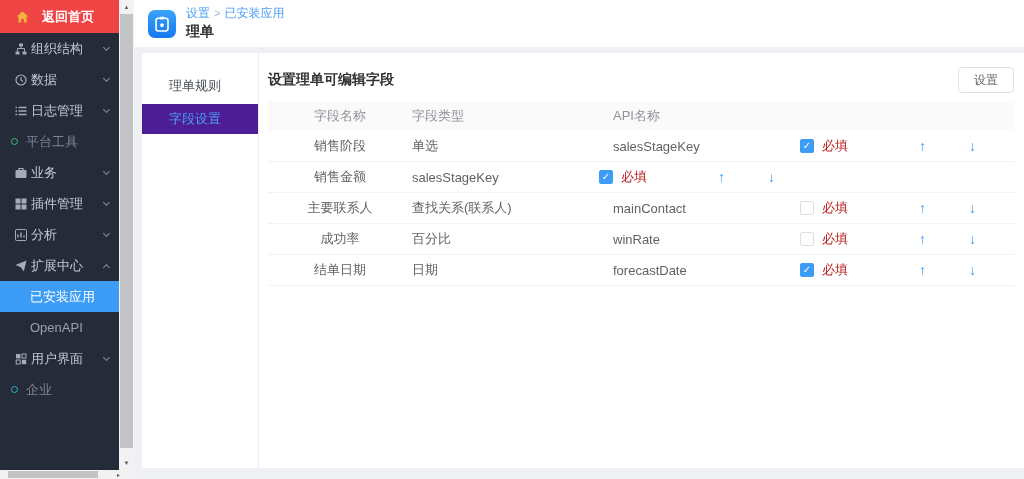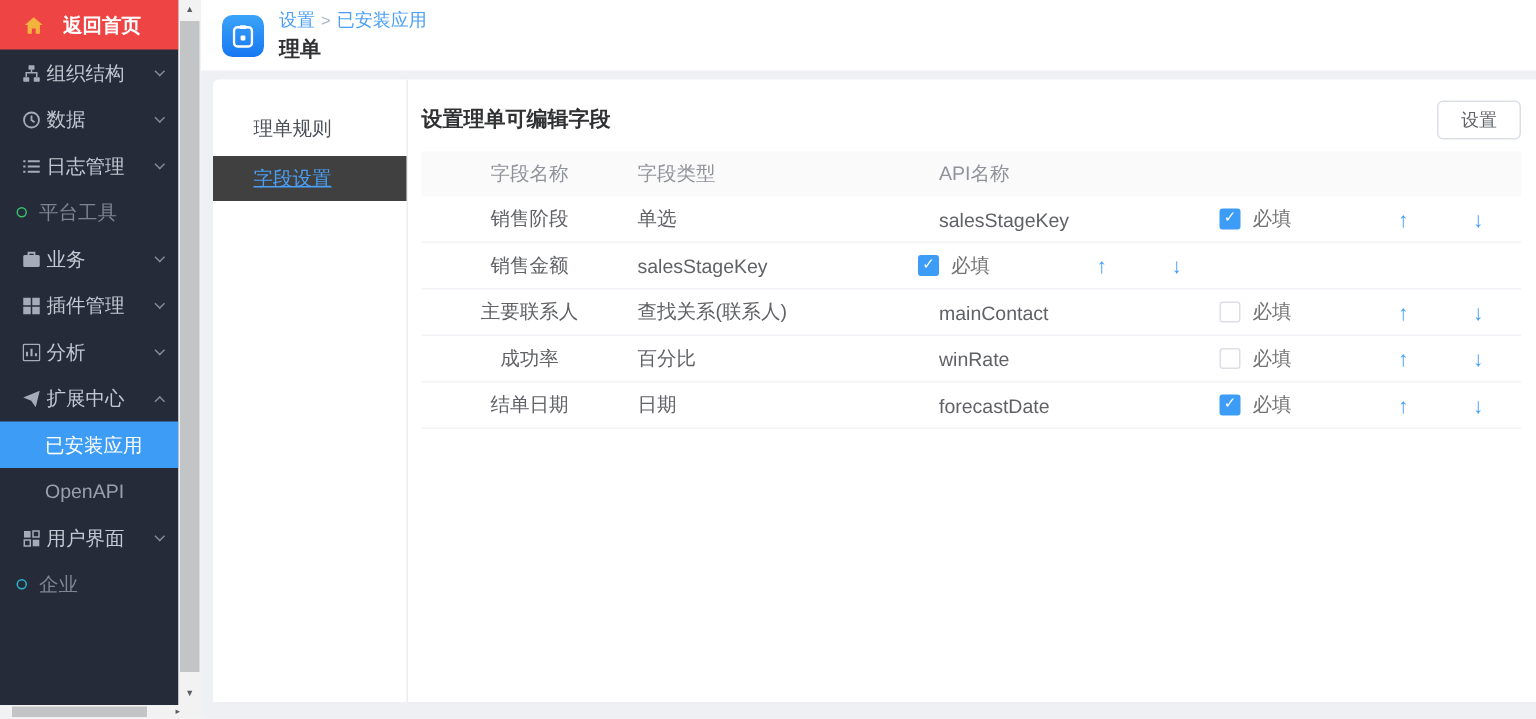--- a/index.html
+++ b/index.html
@@ -32,41 +32,41 @@
   .topbar { position:absolute; left:134px; top:0; width:890px; height:48px; background:#ffffff; border-bottom:1px solid #f0f1f4; display:flex; align-items:center; padding-left:14px; }
   .appicon { width:28px; height:28px; border-radius:7px; background:linear-gradient(180deg,#3aa4f9,#1677f2); display:flex; align-items:center; justify-content:center; flex-shrink:0; }
   .headtext { margin-left:10px; }
   .crumbs { font-size:12px; line-height:14px; }
   .crumbs a { color:#4a9ff5; text-decoration:none; cursor:pointer; }
   .crumbs .sep { color:#a8b6c9; margin:0 4px; font-size:11px; }
   .ptitle { font-size:14px; font-weight:700; color:#303133; margin-top:3px; }
 
   
   .card { position:absolute; left:142px; top:53px; width:882px; height:415px; background:#ffffff; border-radius:4px 0 0 0; display:flex; }
-  .lpanel { width:130px; border-right:1px solid #ecedf1; padding-top:18px; flex-shrink:0; }
+  .lpanel { width:117px; border-right:1px solid #ecedf1; padding-top:18px; flex-shrink:0; }
   .ltab { height:30px; line-height:30px; padding-left:27px; font-size:13px; color:#4a4f58; cursor:pointer; margin-bottom:3px; white-space:nowrap; }
-  .ltab.selected { background:#404040; color:#4a9ff5;text-decoration:underline; }
+  .ltab.selected { background:#4c1d95; color:#4a9ff5; }
   .mainarea { flex:1; padding:14px 10px 0 9px; }
   .sechead { display:flex; justify-content:space-between; align-items:center; height:26px; margin-bottom:8px; }
   .sechead h3 { font-size:14px; font-weight:700; color:#303133; }
   .btn { height:26px; padding:0 15px; background:#ffffff; border:1px solid #dcdfe6; border-radius:4px; font-size:12px; color:#606266; cursor:pointer; font-family:inherit; }
 
   
   .thead { display:flex; height:30px; align-items:center; background:#fafafa; font-size:13px; color:#909399; }
   .trow { display:flex; height:31px; align-items:center; border-bottom:1px solid #f2f3f7; font-size:13px; color:#606266; }
   .c1 { width:139px; padding-left:5px;text-align:center; }
   .c2 { width:201px; padding-left:5px; }
   .c3 { width:187px; padding-left:5px; }
   .c4 { width:105px; padding-left:5px; display:flex; align-items:center; gap:8px; }
   .cup { width:45px; text-align:center; }
   .cdn { width:55px; text-align:center; }
   .arrow { color:#3d9df6; font-size:14px; cursor:pointer; }
   .cbx { width:14px; height:14px; border:1px solid #dcdfe6; border-radius:2px; background:#ffffff; display:inline-flex; align-items:center; justify-content:center; font-size:10px; line-height:1; cursor:pointer; flex-shrink:0; }
   .cbx.on { background:#3d9df6; border-color:#3d9df6; color:#ffffff; }
-  .cbl { color:#737373;font-family:Liberation Serif, serif; }
+  .cbl { color:#b91c1c;font-family:Liberation Serif, serif; }
 </style>
 </head>
 <body>
 
 <div id="app">
 
   <aside class="sidebar">
     <div class="side-top">
       <span style="display:flex;">
         <svg width="13" height="12" viewBox="0 0 13 12">

